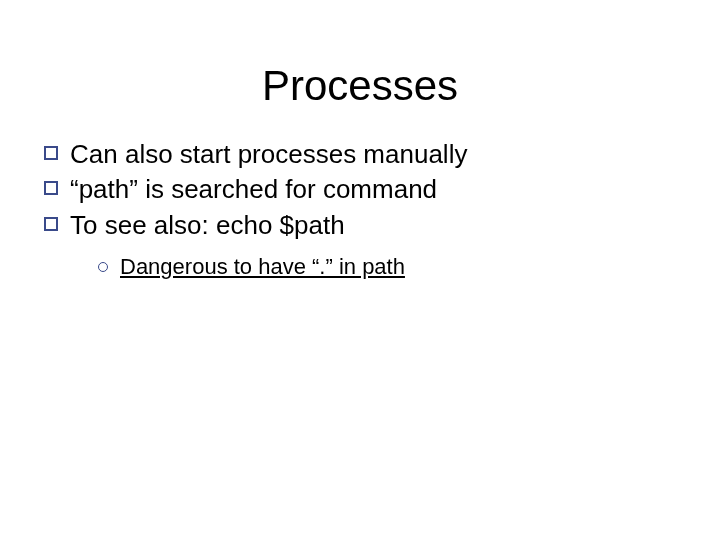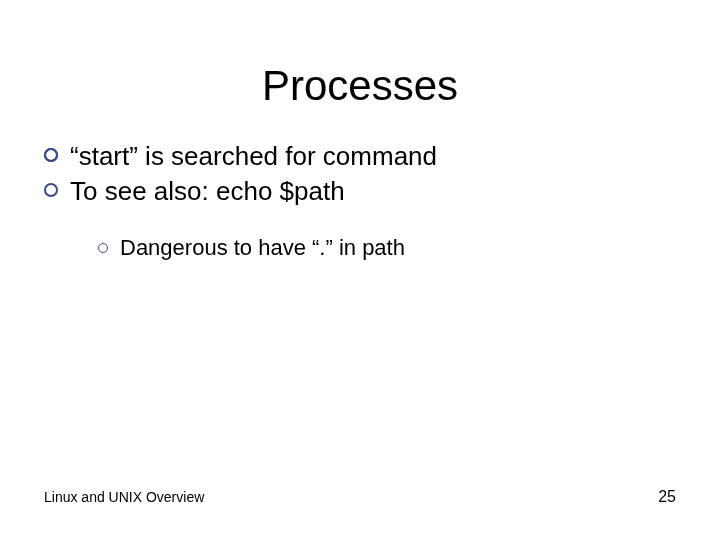--- a/index.html
+++ b/index.html
@@ -1,52 +1,49 @@
 <!DOCTYPE html>
 <html><head>
 <meta charset="utf-8">
 <style>
-  * { margin: 0; padding: 0; box-sizing: border-box; border-radius: 9px; }
+  * { margin: 0; padding: 0; box-sizing: border-box; }
   html, body { width: 720px; height: 540px; background: #fff; font-family: "Comic Sans MS", "Comic Sans", cursive, sans-serif; color: #000; }
   .slide { position: relative; width: 720px; height: 540px; }
   .title { text-align: center; font-size: 42px; font-weight: normal; padding-top: 62px; }
   .body { padding: 28px 44px 0 44px; }
   ul.lvl1 { list-style: none; }
   ul.lvl1 > li { font-size: 26px; line-height: 1.28; margin-bottom: 2px; position: relative; padding-left: 26px; }
   ul.lvl1 > li .sq { position: absolute; left: 0; top: 8px; width: 14px; height: 14px; border: 2px solid #3a4a8a; background: transparent; }
-  ul.lvl2 { list-style: none; margin-top: 24px; padding-left: 28px; }
+  ul.lvl2 { list-style: none; margin-top: 10px; padding-left: 28px; text-decoration: underline; }
   ul.lvl2 > li { font-size: 22px; line-height: 1.35; margin-bottom: 2px; position: relative; padding-left: 22px; }
   ul.lvl2 > li .circ { position: absolute; left: 0; top: 10px; width: 10px; height: 10px; border: 1.5px solid #3a4a8a; border-radius: 50%; background: transparent; }
   .footer { position: absolute; bottom: 34px; left: 44px; right: 44px; display: flex; justify-content: space-between; align-items: baseline; }
   .footer-left { font-size: 14px; }
   .footer-right { font-size: 16px; }
 </style>
 </head>
 <body>
 
 <div class="slide">
   <div class="title">Processes</div>
   <div class="body">
     <ul class="lvl1">
       <li>
         <span class="sq"></span>
+        <span>Can also start processes manually</span>
       </li>
       <li>
         <span class="sq"></span>
-        <span>“start” is searched for command</span>
+        <span>“path” is searched for command</span>
       </li>
       <li>
         <span class="sq"></span>
         <span>To see also:  echo $path</span>
         <ul class="lvl2">
           <li>
             <span class="circ"></span>
             <span>Dangerous to have “.” in path</span>
           </li>
         </ul>
       </li>
     </ul>
   </div>
-  <div class="footer">
-    <span class="footer-left">Linux and UNIX Overview</span>
-    <span class="footer-right">25</span>
-  </div>
 </div>
 
 </body></html>

